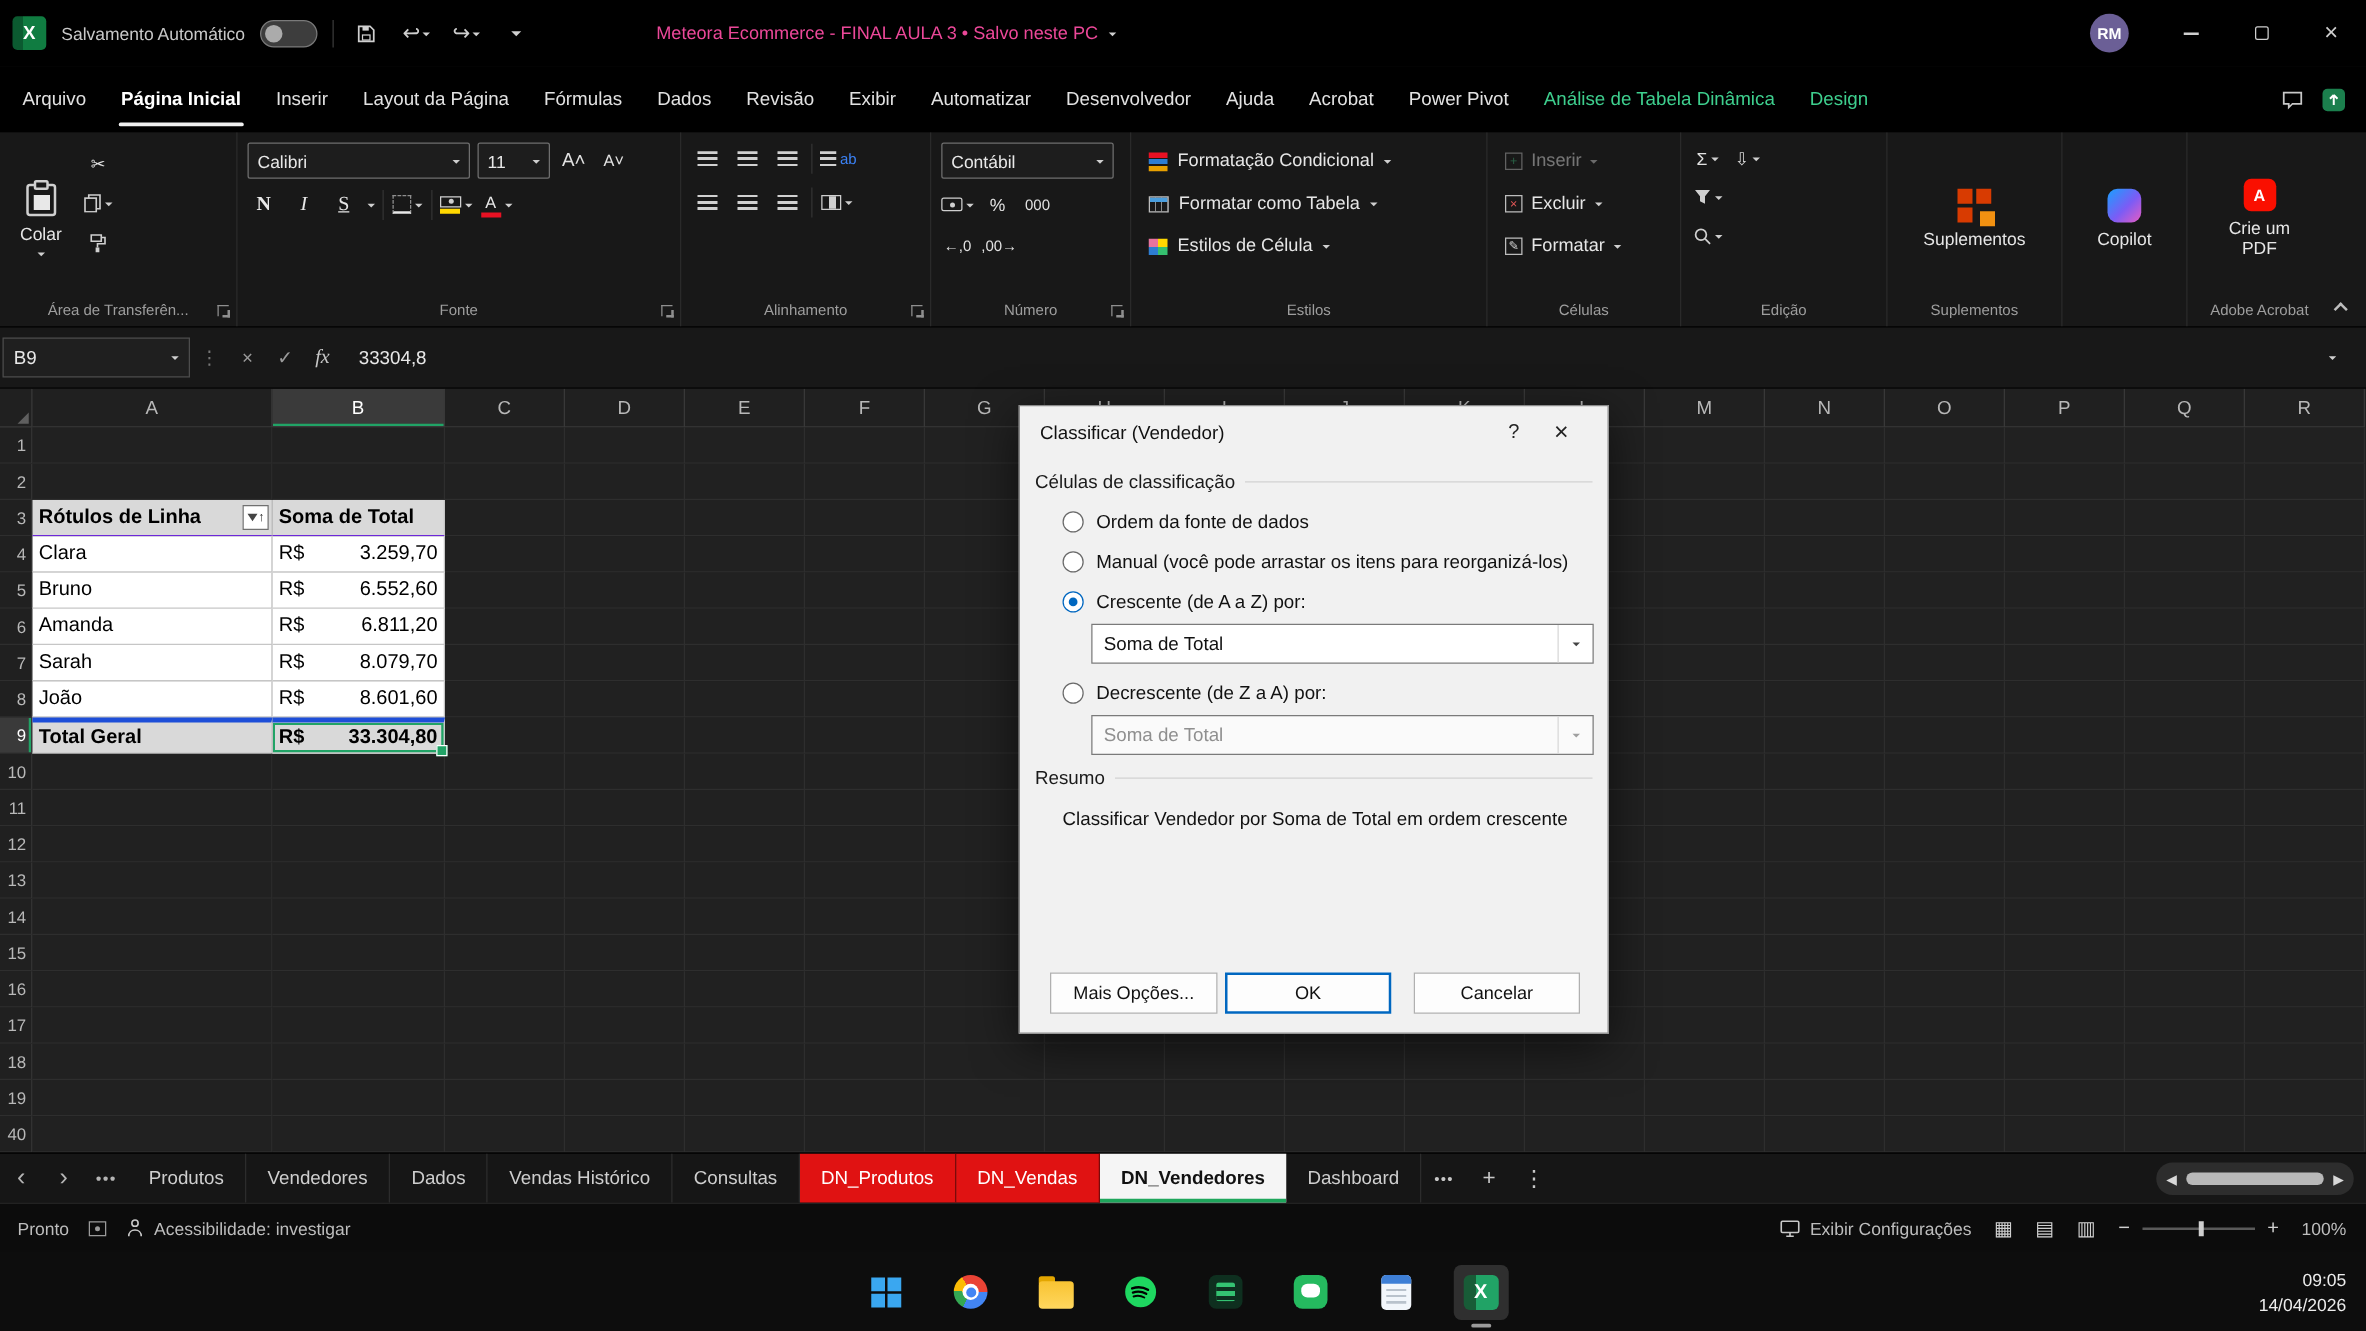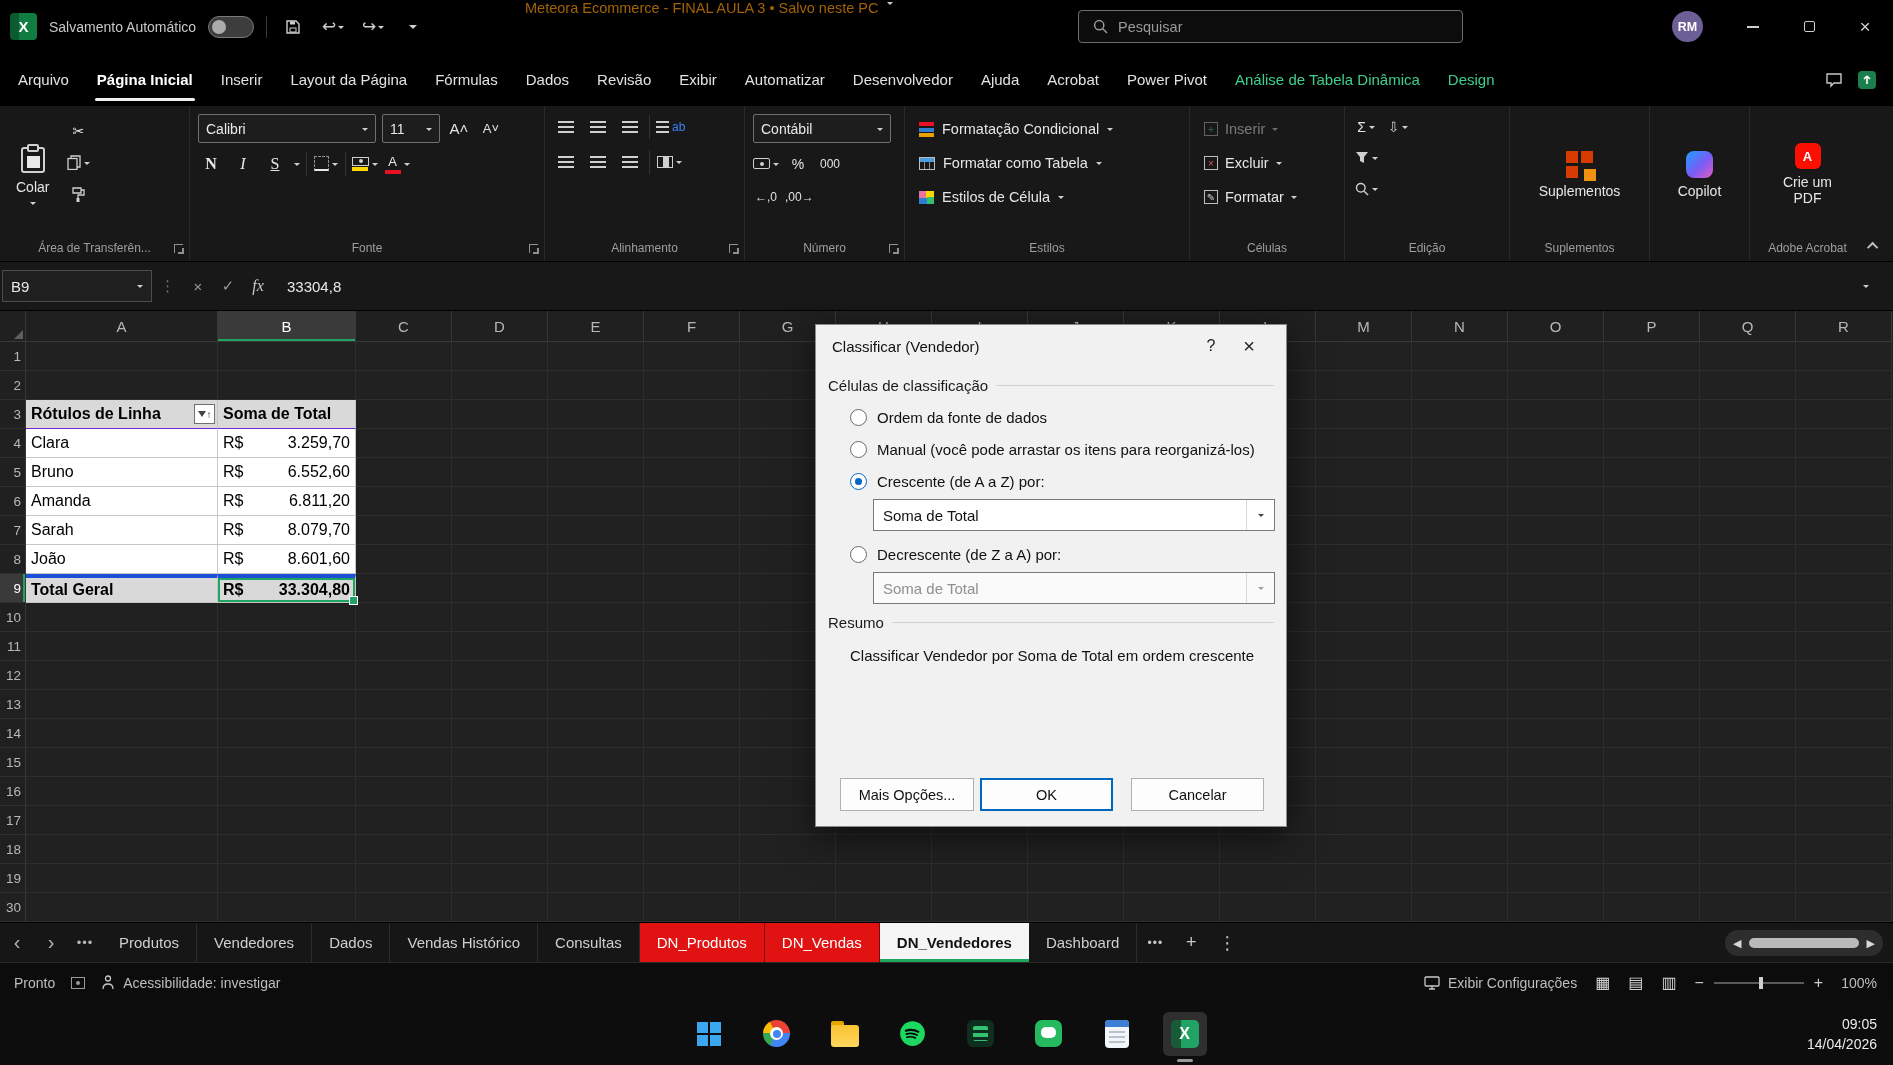--- a/index.html
+++ b/index.html
@@ -11,21 +11,21 @@
 .titlebar{height:53px;background:#000;display:flex;align-items:center;position:relative;flex:0 0 auto}
 .tb-left{display:flex;align-items:center;gap:12px;padding-left:10px}
 .xlogo{width:27px;height:27px;border-radius:4px;background:linear-gradient(90deg,#0b5a30 0 32%,#107c41 32%);color:#fff;font-weight:bold;font-size:15px;display:flex;align-items:center;justify-content:center}
 .autosave-label{color:#c8c8c8;font-size:14px}
 .toggle{width:46px;height:22px;border-radius:11px;background:#3d3d3d;border:1px solid #7a7a7a;position:relative}
 .toggle .knob{position:absolute;left:3px;top:3px;width:14px;height:14px;border-radius:50%;background:#ababab}
 .tb-sep{width:1px;height:22px;background:#3a3a3a}
 .tb-btn{min-width:28px;height:30px;display:flex;align-items:center;justify-content:center;color:#cfcfcf;font-size:17px;gap:2px}
 .caret{display:inline-block;width:0;height:0;border:4px solid transparent;border-top-color:#cfcfcf;transform:translateY(2px)}
 .caret.sm{border-width:3.5px}
-.tb-title{position:absolute;left:525px;top:0;height:53px;display:flex;align-items:flex-start;gap:8px;color:#a16207;font-size:14.5px;white-space:nowrap}
+.tb-title{position:absolute;left:525px;top:0;height:53px;display:flex;align-items:center;gap:8px;color:#ec4899;font-size:14.5px;white-space:nowrap}
 .tb-search{position:absolute;left:1078px;top:10px;width:385px;height:33px;border:1px solid #6e6e6e;border-radius:4px;background:#0c0c0c;display:flex;align-items:center;gap:10px;padding-left:14px;color:#9a9a9a;font-size:14.5px}
 .tb-right{position:absolute;right:0;top:0;height:53px;display:flex;align-items:center}
 .avatar{width:31px;height:31px;border-radius:50%;background:#6b5f96;color:#fff;font-size:12.5px;font-weight:bold;display:flex;align-items:center;justify-content:center;margin-right:22px}
 .winbtn{width:56px;height:53px;display:flex;align-items:center;justify-content:center;color:#cfcfcf}
 .ic-min{width:12px;height:2px;background:#cfcfcf}
 .ic-max{width:11px;height:11px;border:1.5px solid #cfcfcf;border-radius:2px}
 .ic-close{font-size:19px;line-height:1}
 
 
 .ribbon-tabs{height:53px;background:#000;display:flex;align-items:stretch;padding-left:4px;flex:0 0 auto}
@@ -215,27 +215,20 @@
           <span class="caret sm"></span>
         </div>
       <div class="tb-btn">
           <span class="caret"></span>
         </div>
     </div>
     <div class="tb-title">
         <span>Meteora Ecommerce - FINAL AULA 3  •  Salvo neste PC</span>
         <span class="caret sm"></span>
       </div>
-    <div class="tb-search">
-      <svg width="15" height="15" viewBox="0 0 15 15">
-          <circle cx="6.2" cy="6.2" r="4.6" fill="none" stroke="#9a9a9a" stroke-width="1.5"></circle>
-          <line x1="9.8" y1="9.8" x2="14" y2="14" stroke="#9a9a9a" stroke-width="1.5"></line>
-        </svg>
-      <span>Pesquisar</span>
-    </div>
     <div class="tb-right">
       <div class="avatar">RM</div>
       <div class="winbtn">
           <span class="ic-min"></span>
         </div>
       <div class="winbtn">
           <span class="ic-max"></span>
         </div>
       <div class="winbtn ic-close">
           <span>×</span>
@@ -1011,21 +1004,21 @@
           <div class="gcell" style="width: 96px;"></div>
           <div class="gcell" style="width: 96px;"></div>
           <div class="gcell" style="width: 96px;"></div>
           <div class="gcell" style="width: 96px;"></div>
           <div class="gcell" style="width: 96px;"></div>
           <div class="gcell" style="width: 96px;"></div>
           <div class="gcell" style="width: 96px;"></div>
           <div class="gcell" style="width: 96px;"></div>
         </div>
         <div class="grow-row">
-          <div class="rowh">30</div>
+          <div class="rowh">40</div>
           <div class="gcell" style="width: 192px;"></div>
           <div class="gcell" style="width: 138px;"></div>
           <div class="gcell" style="width: 96px;"></div>
           <div class="gcell" style="width: 96px;"></div>
           <div class="gcell" style="width: 96px;"></div>
           <div class="gcell" style="width: 96px;"></div>
           <div class="gcell" style="width: 96px;"></div>
           <div class="gcell" style="width: 96px;"></div>
           <div class="gcell" style="width: 96px;"></div>
           <div class="gcell" style="width: 96px;"></div>

